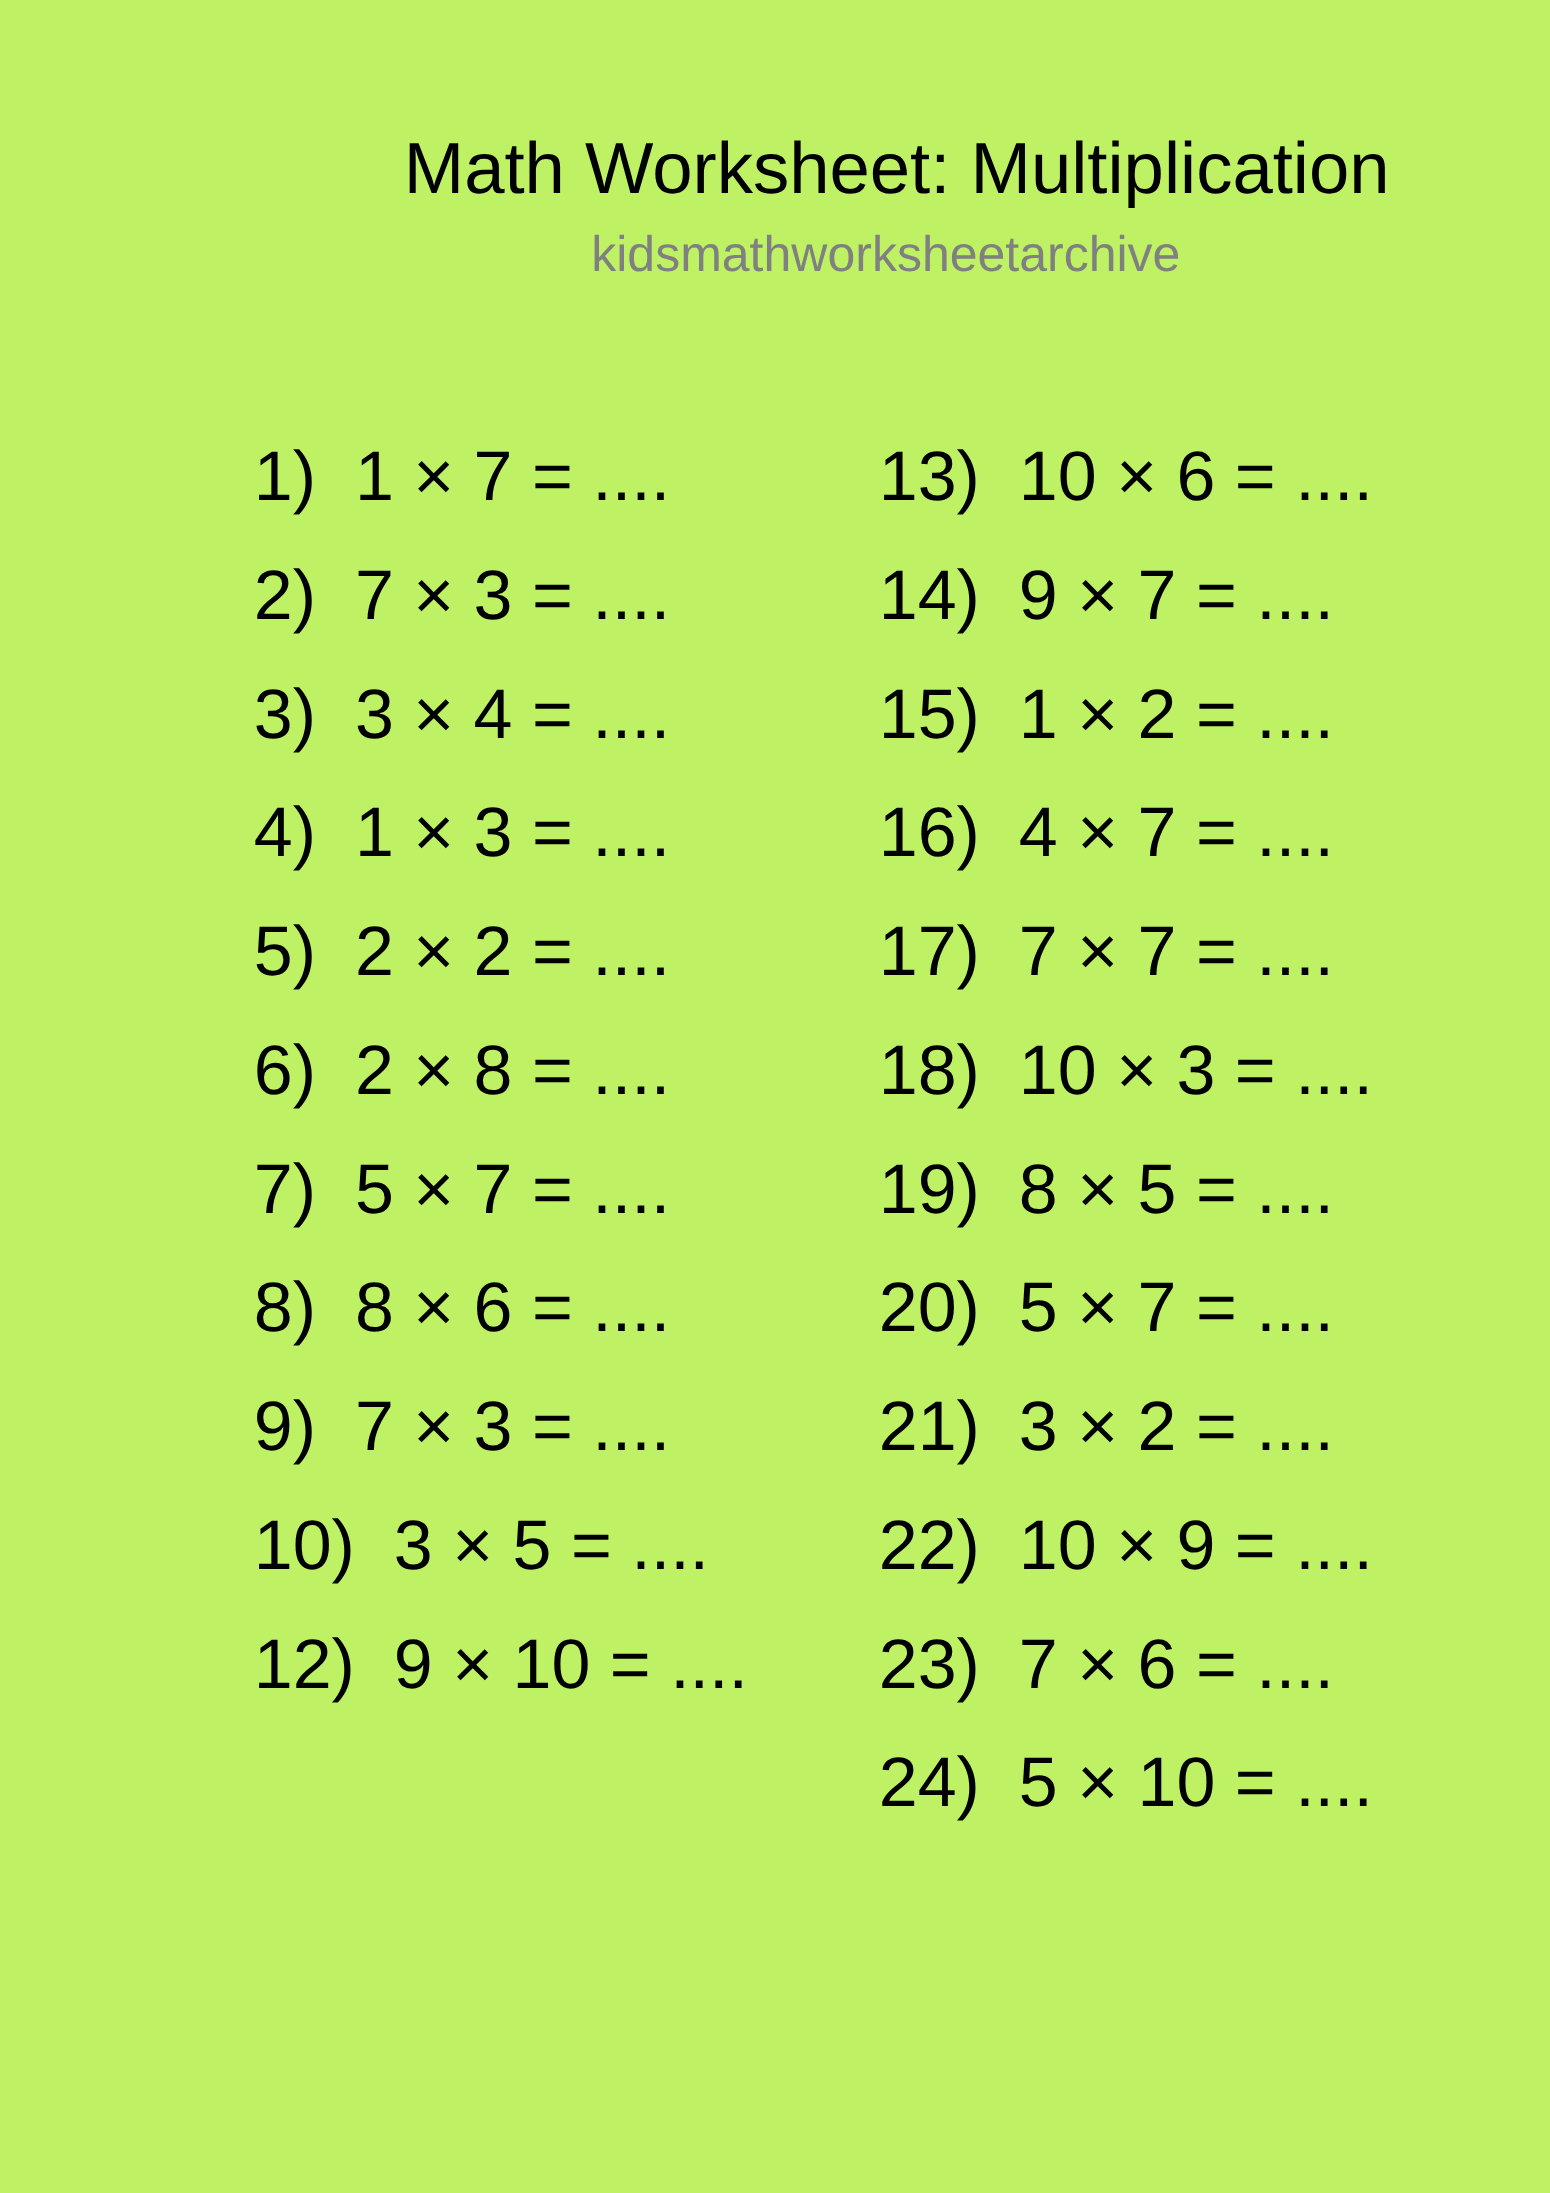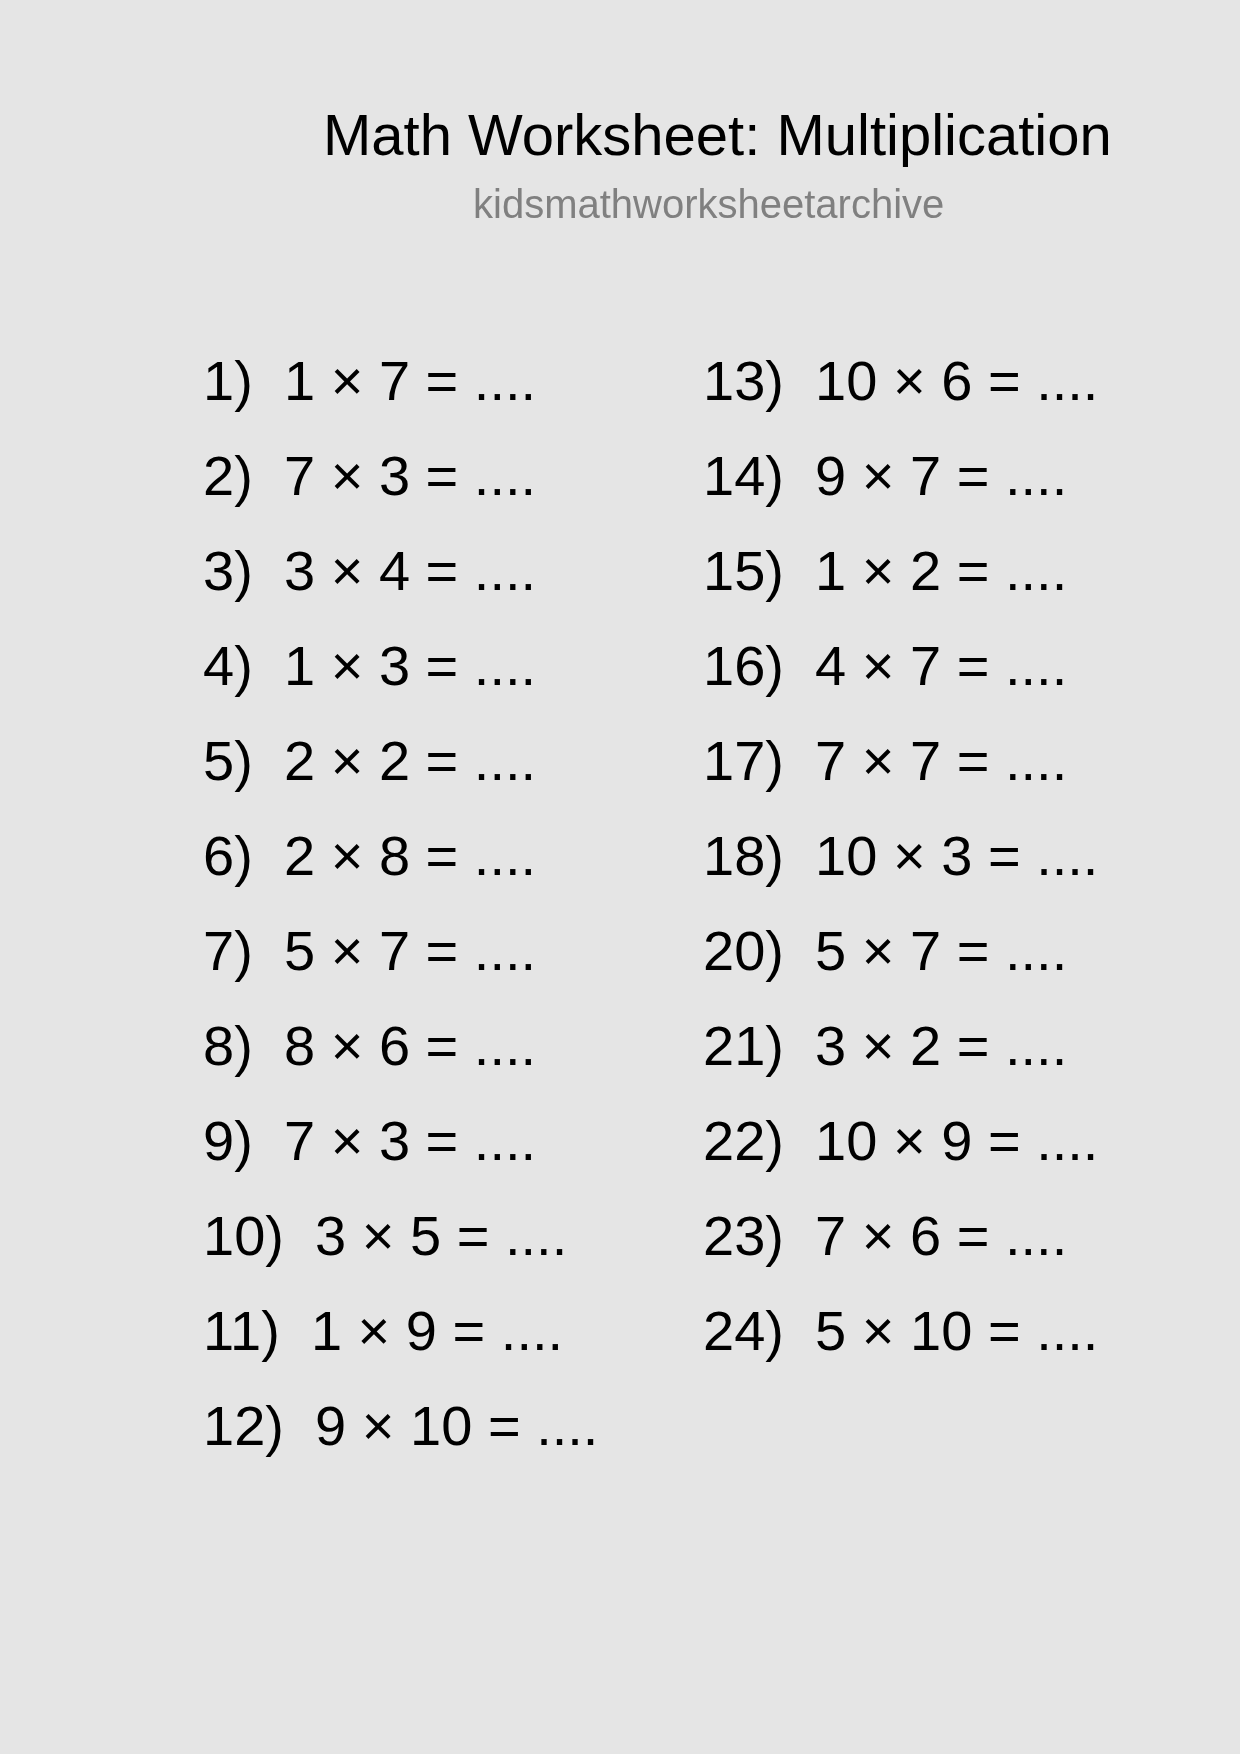--- a/index.html
+++ b/index.html
@@ -13,21 +13,21 @@
       position: relative;
       overflow: hidden;
       font-family: "Liberation Sans", sans-serif;
       color: #000000;
     }
     .page {
       position: absolute;
       left: 0; top: 0;
       width: 1240px;
       height: 1754px;
-      background: #e5e5e5;
+      background: #bef264;
     }
     .title {
       position: absolute;
       left: 323px;
       top: 106px;
       font-size: 58px;
       line-height: 1;
       white-space: nowrap;
       color: #000000;
     }
@@ -66,30 +66,30 @@
     <div class="problem"><span>1)</span><span>  </span><span>1 × 7 = ....</span></div>
     <div class="problem"><span>2)</span><span>  </span><span>7 × 3 = ....</span></div>
     <div class="problem"><span>3)</span><span>  </span><span>3 × 4 = ....</span></div>
     <div class="problem"><span>4)</span><span>  </span><span>1 × 3 = ....</span></div>
     <div class="problem"><span>5)</span><span>  </span><span>2 × 2 = ....</span></div>
     <div class="problem"><span>6)</span><span>  </span><span>2 × 8 = ....</span></div>
     <div class="problem"><span>7)</span><span>  </span><span>5 × 7 = ....</span></div>
     <div class="problem"><span>8)</span><span>  </span><span>8 × 6 = ....</span></div>
     <div class="problem"><span>9)</span><span>  </span><span>7 × 3 = ....</span></div>
     <div class="problem"><span>10)</span><span>  </span><span>3 × 5 = ....</span></div>
-    <div class="problem"><span>11)</span><span>  </span><span>1 × 9 = ....</span></div>
     <div class="problem"><span>12)</span><span>  </span><span>9 × 10 = ....</span></div>
   </div>
 
   <div class="column right">
     <div class="problem"><span>13)</span><span>  </span><span>10 × 6 = ....</span></div>
     <div class="problem"><span>14)</span><span>  </span><span>9 × 7 = ....</span></div>
     <div class="problem"><span>15)</span><span>  </span><span>1 × 2 = ....</span></div>
     <div class="problem"><span>16)</span><span>  </span><span>4 × 7 = ....</span></div>
     <div class="problem"><span>17)</span><span>  </span><span>7 × 7 = ....</span></div>
     <div class="problem"><span>18)</span><span>  </span><span>10 × 3 = ....</span></div>
+    <div class="problem"><span>19)</span><span>  </span><span>8 × 5 = ....</span></div>
     <div class="problem"><span>20)</span><span>  </span><span>5 × 7 = ....</span></div>
     <div class="problem"><span>21)</span><span>  </span><span>3 × 2 = ....</span></div>
     <div class="problem"><span>22)</span><span>  </span><span>10 × 9 = ....</span></div>
     <div class="problem"><span>23)</span><span>  </span><span>7 × 6 = ....</span></div>
     <div class="problem"><span>24)</span><span>  </span><span>5 × 10 = ....</span></div>
   </div>
 </div>
 
 </body></html>

